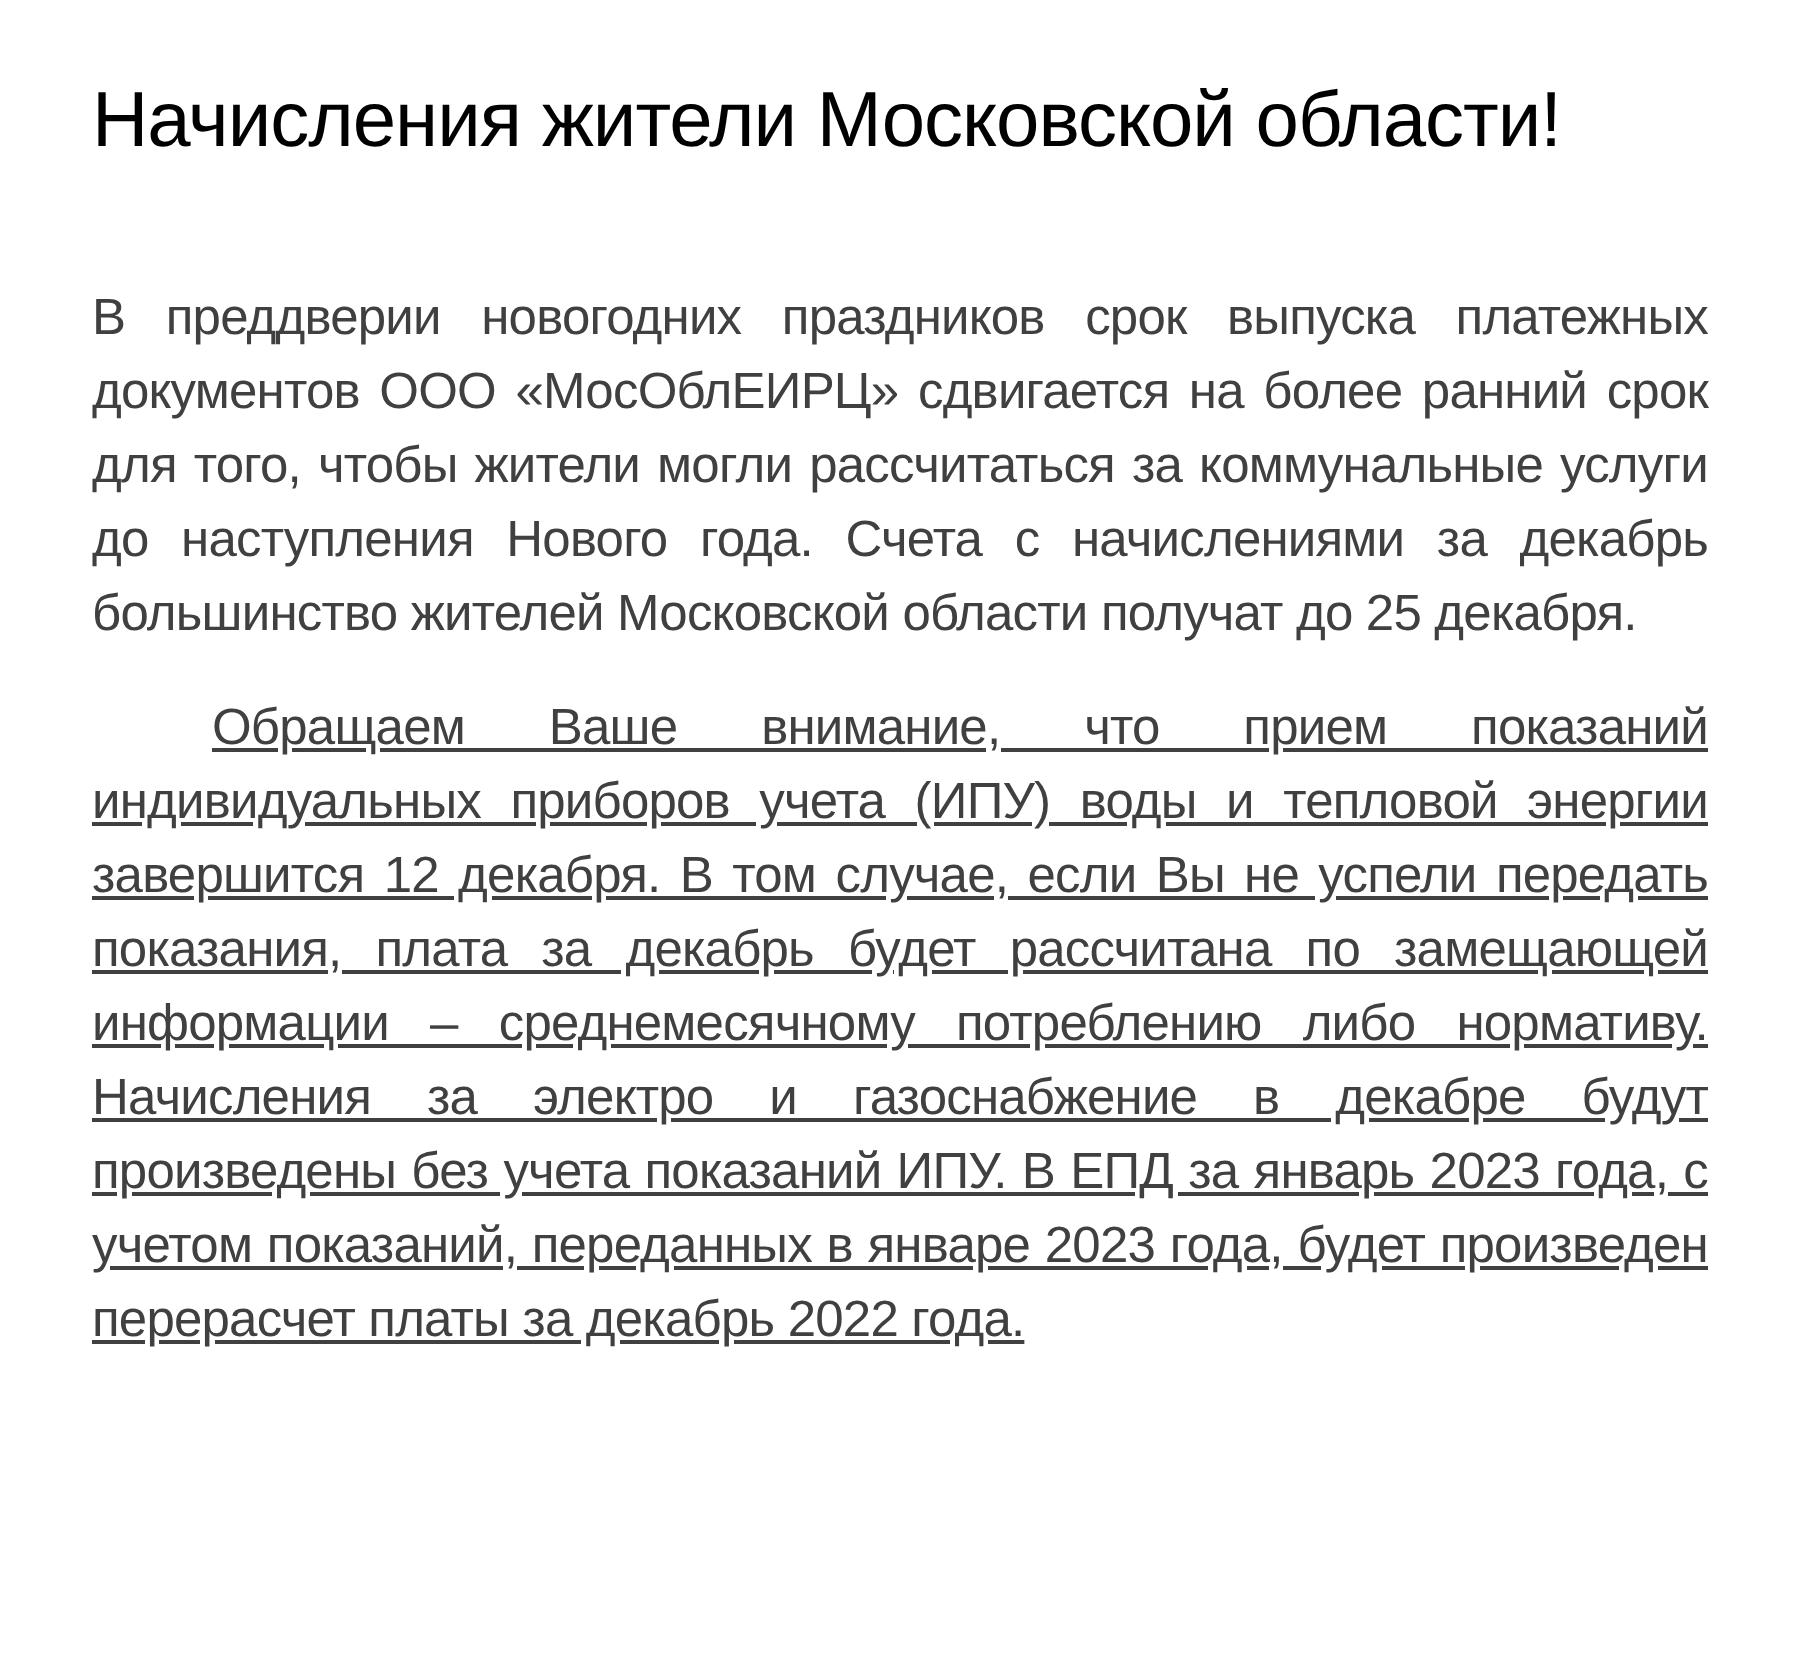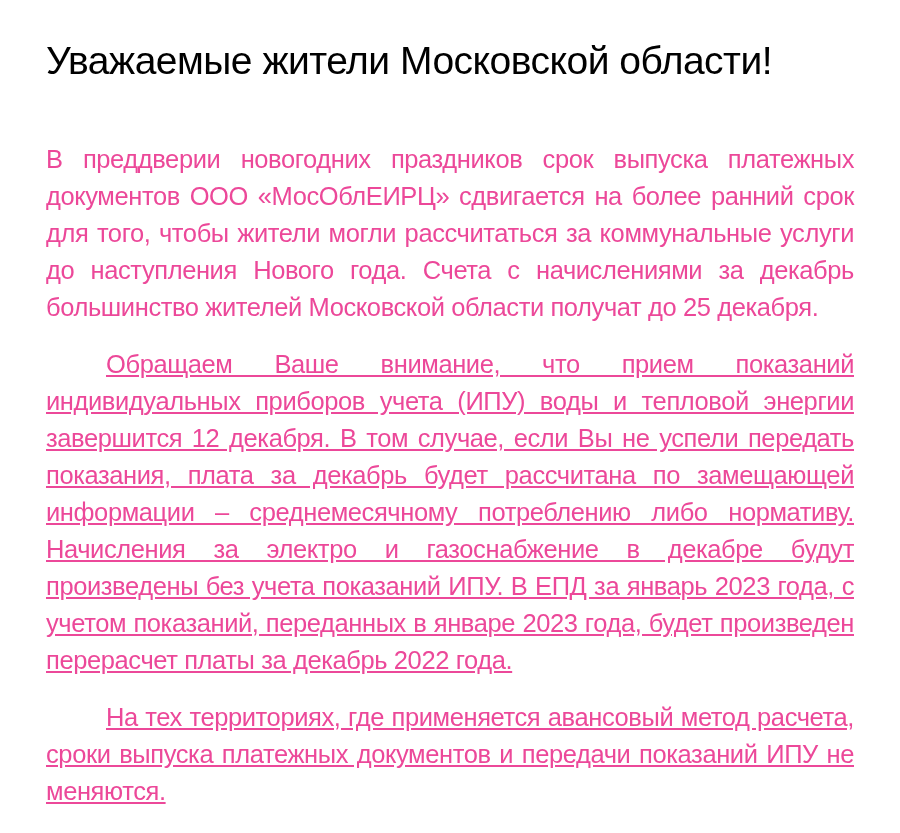--- a/index.html
+++ b/index.html
@@ -29,34 +29,33 @@
     line-height: 1.2;
     color: #000000;
     white-space: nowrap;
   }
   .doc-paragraph {
     margin: 0 0 20px 0;
     font-size: 25.5px;
     line-height: 37px;
     letter-spacing: -0.4px;
     text-align: justify;
-    color: #ec4899;
+    color: #404040;
   }
   .doc-paragraph.indented {
     text-indent: 60px;
     text-decoration: underline;
   }
   .doc-paragraph:last-child {
     margin-bottom: 0;
   }
 </style>
 </head>
 <body>
 
 <div class="page">
-  <h1 class="doc-title">Уважаемые жители Московской области!</h1>
+  <h1 class="doc-title">Начисления жители Московской области!</h1>
 
   <p class="doc-paragraph">В преддверии новогодних праздников срок выпуска платежных документов ООО «МосОблЕИРЦ» сдвигается на более ранний срок для того, чтобы жители могли рассчитаться за коммунальные услуги до наступления Нового года. Счета с начислениями за декабрь большинство жителей Московской области получат до 25 декабря.</p>
 
   <p class="doc-paragraph indented">Обращаем Ваше внимание, что прием показаний индивидуальных приборов учета (ИПУ) воды и тепловой энергии завершится 12 декабря. В том случае, если Вы не успели передать показания, плата за декабрь будет рассчитана по замещающей информации – среднемесячному потреблению либо нормативу. Начисления за электро и газоснабжение в декабре будут произведены без учета показаний ИПУ. В ЕПД за январь 2023 года, с учетом показаний, переданных в январе 2023 года, будет произведен перерасчет платы за декабрь 2022 года.</p>
 
-  <p class="doc-paragraph indented">На тех территориях, где применяется авансовый метод расчета, сроки выпуска платежных документов и передачи показаний ИПУ не меняются.</p>
 </div>
 
 </body></html>

